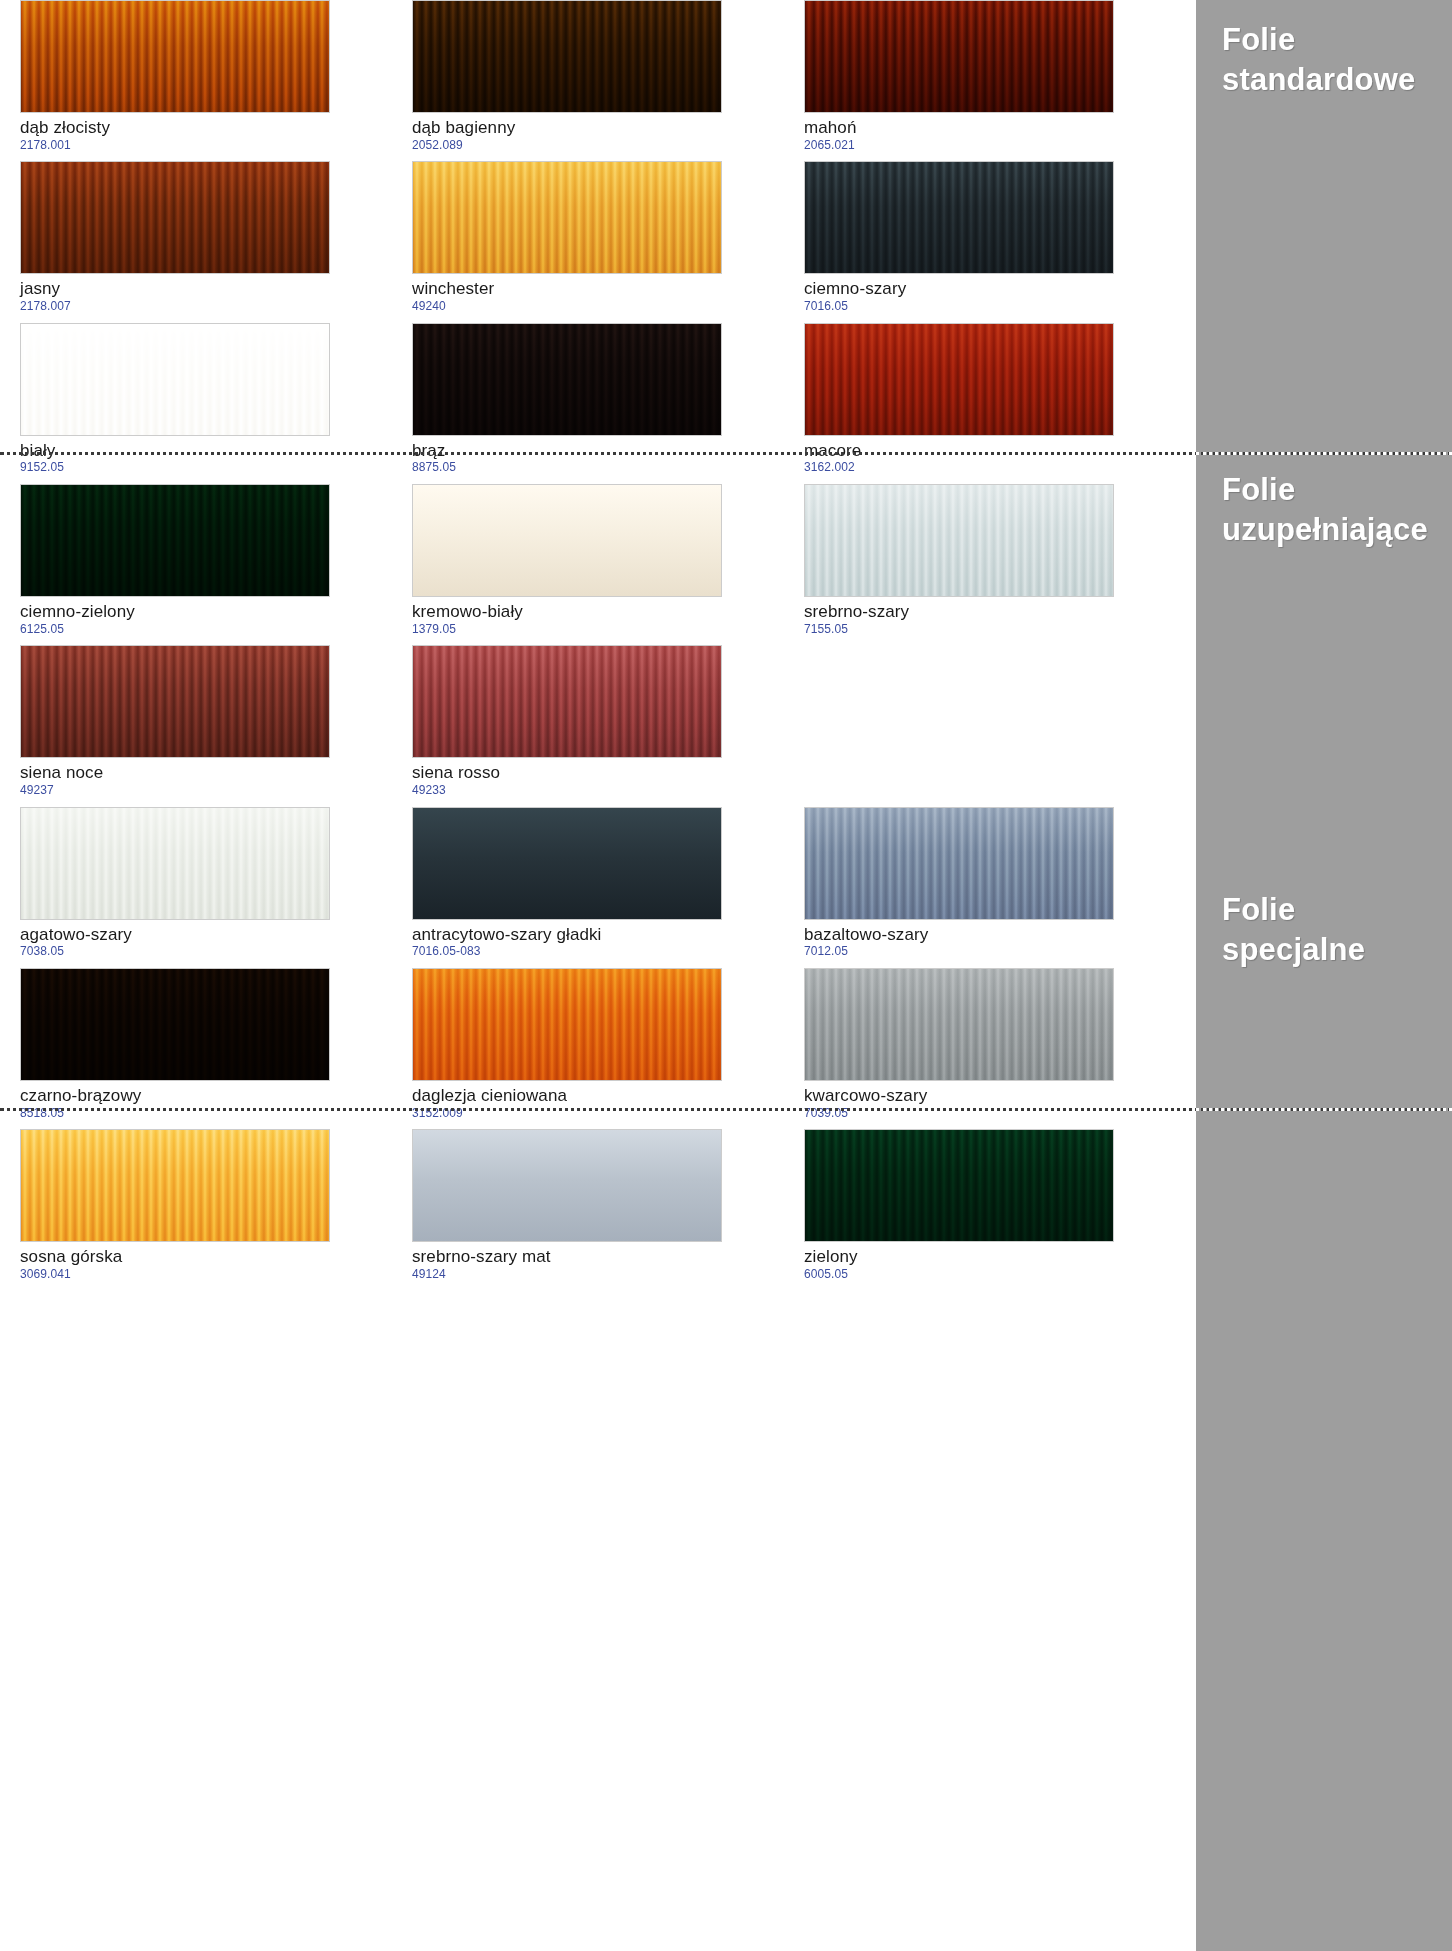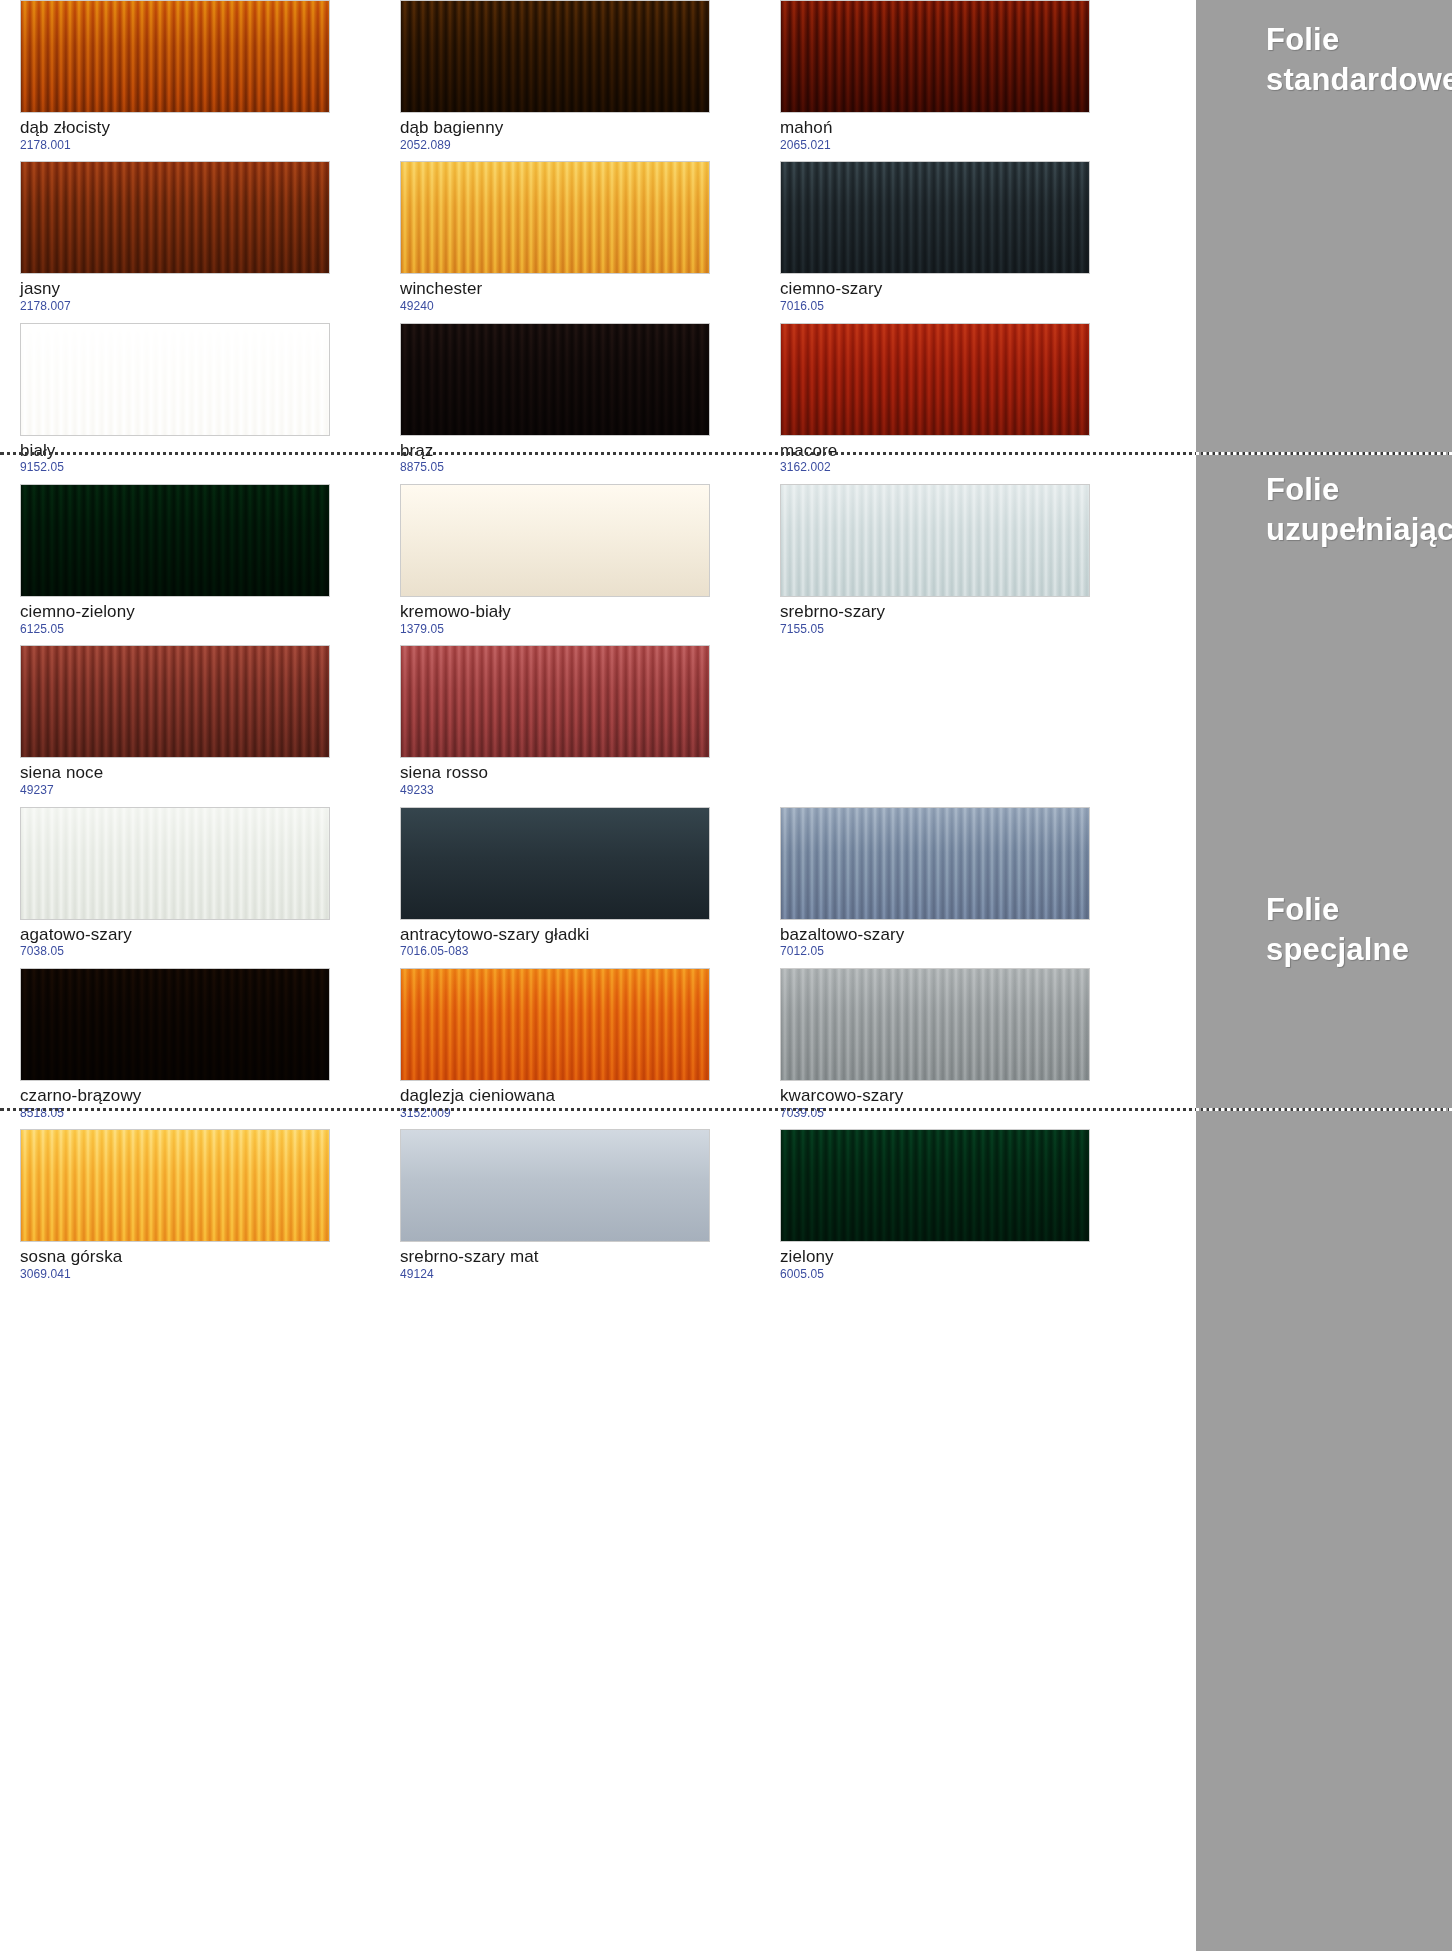--- a/index.html
+++ b/index.html
@@ -30,21 +30,21 @@
   }
 
   .group {
     position: relative;
     padding: 0;
   }
 
   .grid {
     display: grid;
     grid-template-columns: repeat(3, 376px);
-    column-gap: 4px;
+    column-gap: 16px;
   }
 
   .cell {
     width: 376px;
     box-sizing: border-box;
     padding: 0 0 0 20px;
   }
   .cell.empty { visibility: hidden; }
 
   .chip {
@@ -91,21 +91,20 @@
     box-sizing: border-box;
     padding-left: 26px;
   }
   .side-title {
     color: #ffffff;
     font-size: 31px;
     font-weight: bold;
     line-height: 1.28;
     text-shadow: 1px 1px 1px rgba(0,0,0,0.22);
     letter-spacing: 0.2px;
-    margin-left: 44px;
   }
   .side-title span { display: block; }
 
   
   .divider {
     position: absolute;
     left: 0;
     width: 1452px;
     height: 3px;
     border-top: 3px dotted #3a3a3a;

